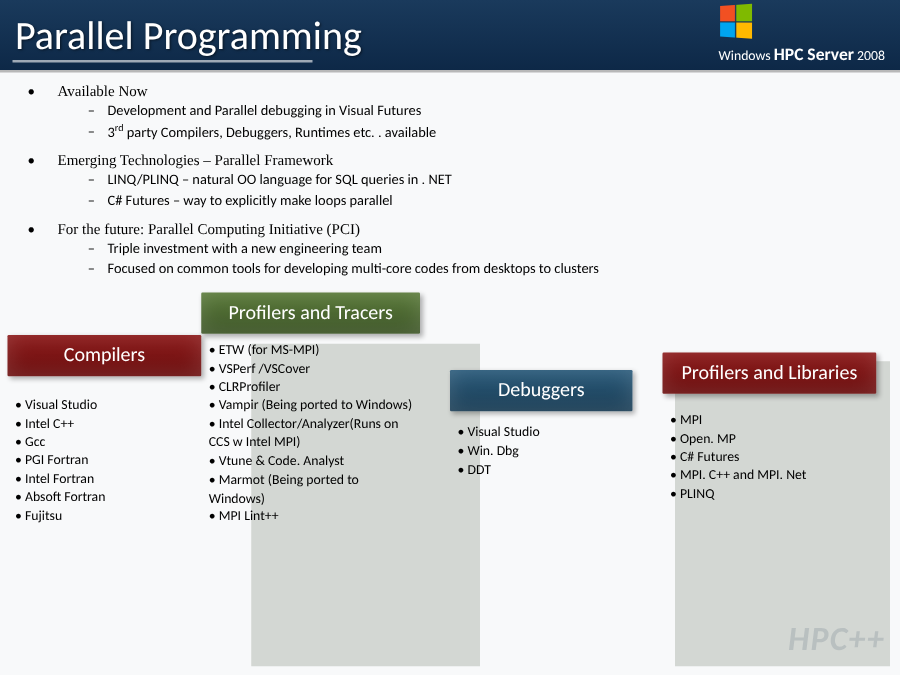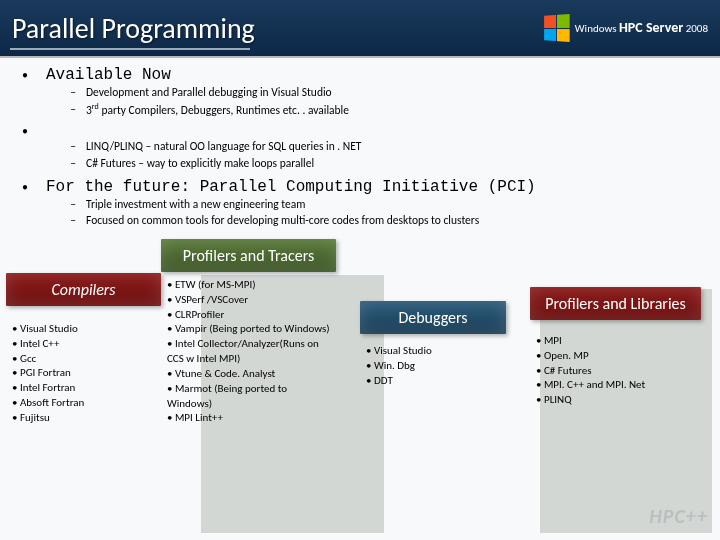--- a/index.html
+++ b/index.html
@@ -1,49 +1,49 @@
 <!DOCTYPE html>
 <html><head>
 <meta charset="utf-8">
 <style>
   * { margin: 0; padding: 0; box-sizing: border-box; }
   body { width: 720px; height: 540px; font-family: Calibri, Arial, sans-serif; background: #f8f9fa; overflow: hidden; position: relative; }
   .header { background: linear-gradient(to bottom, #1a3a5c, #0d2847); color: white; padding: 6px 12px; height: 58px; display: flex; align-items: center; justify-content: space-between; border-bottom: 2px solid #b8b8b8; }
-  .title { font-size: 28px; color: #fff; text-shadow: 1px 1px 2px rgba(0,0,0,0.5); font-family: Calibri, sans-serif; }
+  .title { font-size: 32px; color: #fff; text-shadow: 1px 1px 2px rgba(0,0,0,0.5); font-family: Calibri, sans-serif; }
   .title-underline { position: absolute; top: 48px; left: 10px; width: 240px; height: 2px; background: rgba(255,255,255,0.6); }
-  .logo { display: flex; align-items: center; gap: 6px; }
+  .logo { display: flex; align-items: flex-start; gap: 6px; flex-direction: column; }
   .logo-flag { width: 26px; height: 26px; display: grid; grid-template-columns: 1fr 1fr; grid-template-rows: 1fr 1fr; gap: 1px; transform: perspective(40px) rotateY(-12deg); }
   .logo-flag > div:nth-child(1){background:#f25022}.logo-flag > div:nth-child(2){background:#7fba00}.logo-flag > div:nth-child(3){background:#00a4ef}.logo-flag > div:nth-child(4){background:#ffb900}
   .logo-text { font-size: 11px; line-height: 1.1; }
   .logo-text .big { font-size: 14px; font-weight: bold; }
   .content { padding: 8px 18px 4px 18px; font-size: 12px; color: #000; }
   .sec { margin-bottom: 6px; }
   .sec-head { display: flex; align-items: baseline; gap: 14px; }
   .bullet-dot { width: 14px; text-align: center; }
-  .sec-title { font-size: 16px; font-family: Liberation Mono, monospace; }
+  .sec-title { font-size: 12px; font-family: Liberation Serif, serif; }
   .sub { margin-left: 48px; font-size: 11.5px; line-height: 1.45; }
   .sub-row { display: flex; gap: 10px; }
   .dash { width: 10px; text-align: right; }
   .columns { display: flex; padding: 0 6px; gap: 0; }
   .col { position: relative; }
   .col-header { color: #fff; font-size: 16px; text-align: center; padding: 7px 6px; box-shadow: inset 0 0 18px rgba(255,255,255,0.15), 2px 2px 4px rgba(0,0,0,0.3); border-radius: 1px; }
   .col-body { font-size: 11px; line-height: 1.35; padding: 6px 4px 6px 6px; }
   .col-body div { white-space: normal; }
   .col1 { width: 155px; margin-top: 34px; }
-  .col1 .col-header { background: linear-gradient(to bottom, #8b1a1a, #6b0f0f); margin-bottom: 10px; font-style: italic; }
+  .col1 .col-header { background: linear-gradient(to bottom, #8b1a1a, #6b0f0f); margin-bottom: 10px; }
   .col2 { width: 175px; }
   .col2 .col-header { background: linear-gradient(to bottom, #5a7a3a, #3d5527); }
   .col3 { width: 170px; margin-top: 62px; padding-left: 24px; }
   .col3 .col-header { background: linear-gradient(to bottom, #2a5a7a, #1a3d55); margin-bottom: 4px; }
   .col4 { width: 195px; margin-top: 48px; padding-left: 24px; }
   .col4 .col-header { background: linear-gradient(to bottom, #8b1a1a, #6b0f0f); margin-bottom: 8px; }
   .shade { position: absolute; background: rgba(80,95,75,0.22); z-index: -1; }
   .shade1 { left: 201px; top: 275px; width: 183px; height: 258px; }
   .shade2 { left: 540px; top: 289px; width: 172px; height: 244px; }
-  .watermark { position: absolute; right: 12px; bottom: 12px; font-size: 20px; font-style: italic; color: rgba(40,60,90,0.15); font-weight: bold; letter-spacing: 1px; }
+  .watermark { position: absolute; right: 12px; bottom: 12px; font-size: 27px; font-style: italic; color: rgba(40,60,90,0.15); font-weight: bold; letter-spacing: 1px; }
   sup { font-size: 0.7em; }
 </style>
 </head>
 <body>
 
 <div class="shade shade1"></div>
 <div class="shade shade2"></div>
 
 <div class="header">
   <div>
@@ -67,30 +67,31 @@
 
 <div class="content">
   <div id="sections">
       <div class="sec">
         <div class="sec-head">
           <span class="bullet-dot">•</span>
           <span class="sec-title">Available  Now</span>
         </div>
         <div class="sub sub-row">
           <span class="dash">–</span>
-          <span>Development and Parallel debugging in Visual Studio</span>
+          <span>Development and Parallel debugging in Visual Futures</span>
         </div>
         <div class="sub sub-row">
           <span class="dash">–</span>
           <span>3<sup>rd</sup> party Compilers, Debuggers, Runtimes etc. . available</span>
         </div>
       </div>
       <div class="sec">
         <div class="sec-head">
           <span class="bullet-dot">•</span>
+          <span class="sec-title">Emerging Technologies – Parallel Framework</span>
         </div>
         <div class="sub sub-row">
           <span class="dash">–</span>
           <span>LINQ/PLINQ – natural OO language for SQL queries in . NET</span>
         </div>
         <div class="sub sub-row">
           <span class="dash">–</span>
           <span>C# Futures – way to explicitly make loops parallel</span>
         </div>
       </div>

